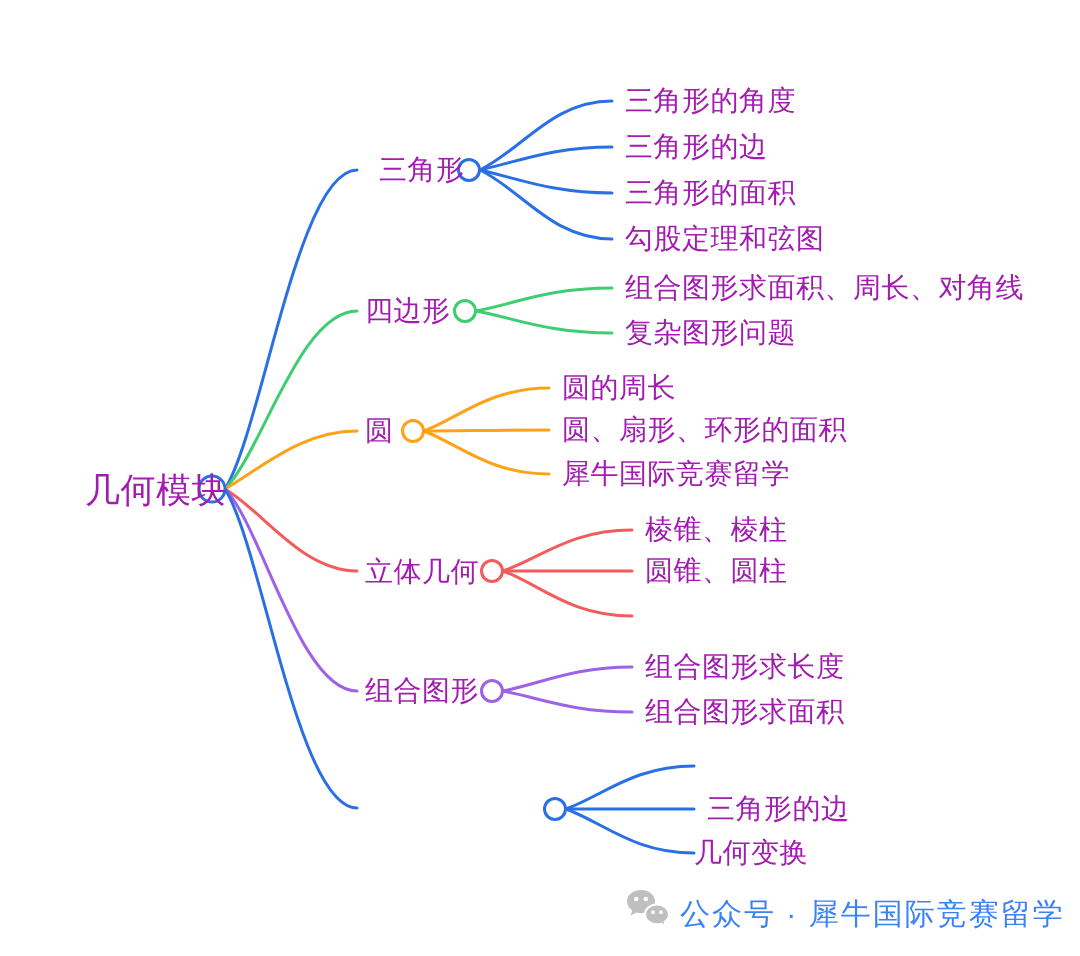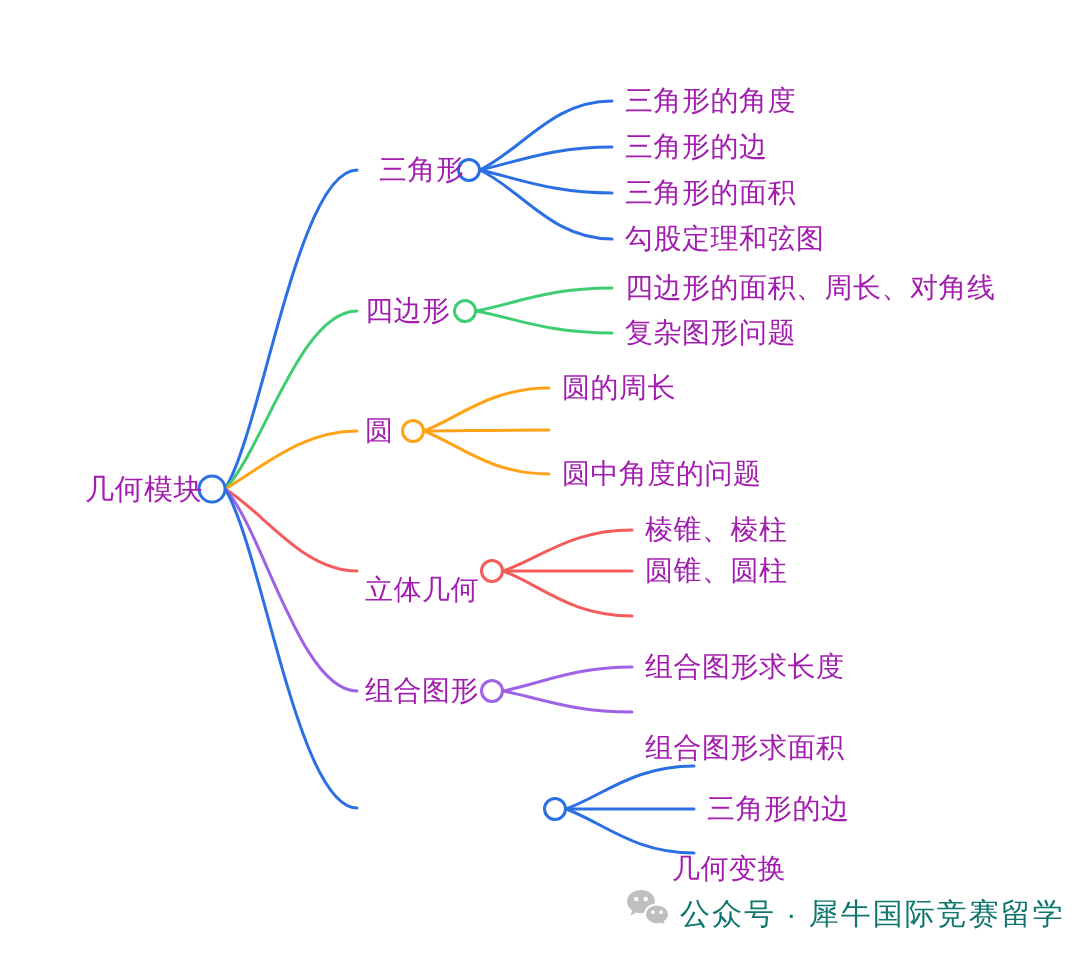--- a/index.html
+++ b/index.html
@@ -5,24 +5,24 @@
   html,body { margin:0; padding:0; background:#ffffff; }
   .canvas {
     position:relative; width:1080px; height:956px; background:#ffffff;
     font-family:"Liberation Sans","DejaVu Sans",sans-serif; overflow:hidden;
   }
   .mindmap-svg { position:absolute; left:0; top:0; }
   .label {
     position:absolute; transform:translateY(-50%); white-space:nowrap;
     color:#a21caf; font-size:28px; line-height:1; letter-spacing:0.5px;
   }
-  .root-label { font-size:29px; }
+  .root-label { font-size:35px; }
   .watermark-text {
     position:absolute; transform:translateY(-50%); white-space:nowrap;
-    color:#0f766e; font-size:30px; line-height:1; letter-spacing:2px;
+    color:#3b82f6; font-size:30px; line-height:1; letter-spacing:2px;
   }
   .wm-icon { position:absolute; }
 </style>
 </head>
 <body>
 
 <div class="canvas">
 
   <svg class="mindmap-svg" width="1080" height="956" viewBox="0 0 1080 956">
     <g fill="none" stroke-width="3" stroke-linecap="round">
@@ -65,42 +65,43 @@
       <circle cx="492" cy="691" r="10.5" fill="#ffffff" stroke="#9d62e5"></circle>
       <circle cx="555" cy="809" r="10.5" fill="#ffffff" stroke="#2b6fe4"></circle>
     </g>
   </svg>
 
   <div class="label root-label" style="left:85px; top:489px;">几何模块</div>
 
   <div class="label" style="left:379px; top:170px;">三角形</div>
   <div class="label" style="left:365px; top:311px;">四边形</div>
   <div class="label" style="left:365px; top:431px;">圆</div>
-  <div class="label" style="left:365px; top:590px;">立体几何</div>
+  <div class="label" style="left:365px; top:572px;">立体几何</div>
   <div class="label" style="left:365px; top:691px;">组合图形</div>
 
   <div class="label" style="left:625px; top:101px;">三角形的角度</div>
   <div class="label" style="left:625px; top:147px;">三角形的边</div>
   <div class="label" style="left:625px; top:193px;">三角形的面积</div>
   <div class="label" style="left:625px; top:239px;">勾股定理和弦图</div>
 
-  <div class="label" style="left:625px; top:288px;">四边形的面积、周长、对角线</div>
+  <div class="label" style="left:625px; top:288px;">组合图形求面积、周长、对角线</div>
   <div class="label" style="left:625px; top:333px;">复杂图形问题</div>
 
   <div class="label" style="left:562px; top:388px;">圆的周长</div>
-  <div class="label" style="left:562px; top:474px;">圆中角度的问题</div>
+  <div class="label" style="left:562px; top:430px;">圆、扇形、环形的面积</div>
+  <div class="label" style="left:562px; top:474px;">犀牛国际竞赛留学</div>
 
   <div class="label" style="left:645px; top:530px;">棱锥、棱柱</div>
   <div class="label" style="left:645px; top:571px;">圆锥、圆柱</div>
 
   <div class="label" style="left:645px; top:667px;">组合图形求长度</div>
-  <div class="label" style="left:645px; top:712px;margin-top:36px;">组合图形求面积</div>
+  <div class="label" style="left:645px; top:712px;">组合图形求面积</div>
 
   <div class="label" style="left:707px; top:809px;">三角形的边</div>
-  <div class="label" style="left:672px; top:853px;margin-top:16px;">几何变换</div>
+  <div class="label" style="left:694px; top:853px;">几何变换</div>
 
   <div>
     <svg class="wm-icon" style="left:624px; top:888px;" width="48" height="48" viewBox="0 0 48 48">
       <g fill="#bfbfbf">
         <path d="M17,2 C25.3,2 31,7.2 31,13.6 C31,20 25.3,25.2 17,25.2 C15.4,25.2 13.9,25 12.5,24.6 L6.5,27.6 L8.2,22.4 C5,20.3 3,17.2 3,13.6 C3,7.2 8.7,2 17,2 Z"></path>
         <circle cx="12.2" cy="11" r="2.3" fill="#ffffff"></circle>
         <circle cx="21.8" cy="11" r="2.3" fill="#ffffff"></circle>
         <path d="M33,16.5 C39.9,16.5 45,20.9 45,26.3 C45,29.3 43.3,32 40.7,33.8 L42.1,38.2 L37.1,35.6 C35.8,36 34.4,36.2 33,36.2 C26.1,36.2 21,31.7 21,26.3 C21,20.9 26.1,16.5 33,16.5 Z" stroke="#ffffff" stroke-width="2"></path>
         <circle cx="29" cy="24.2" r="1.9" fill="#ffffff"></circle>
         <circle cx="37" cy="24.2" r="1.9" fill="#ffffff"></circle>

